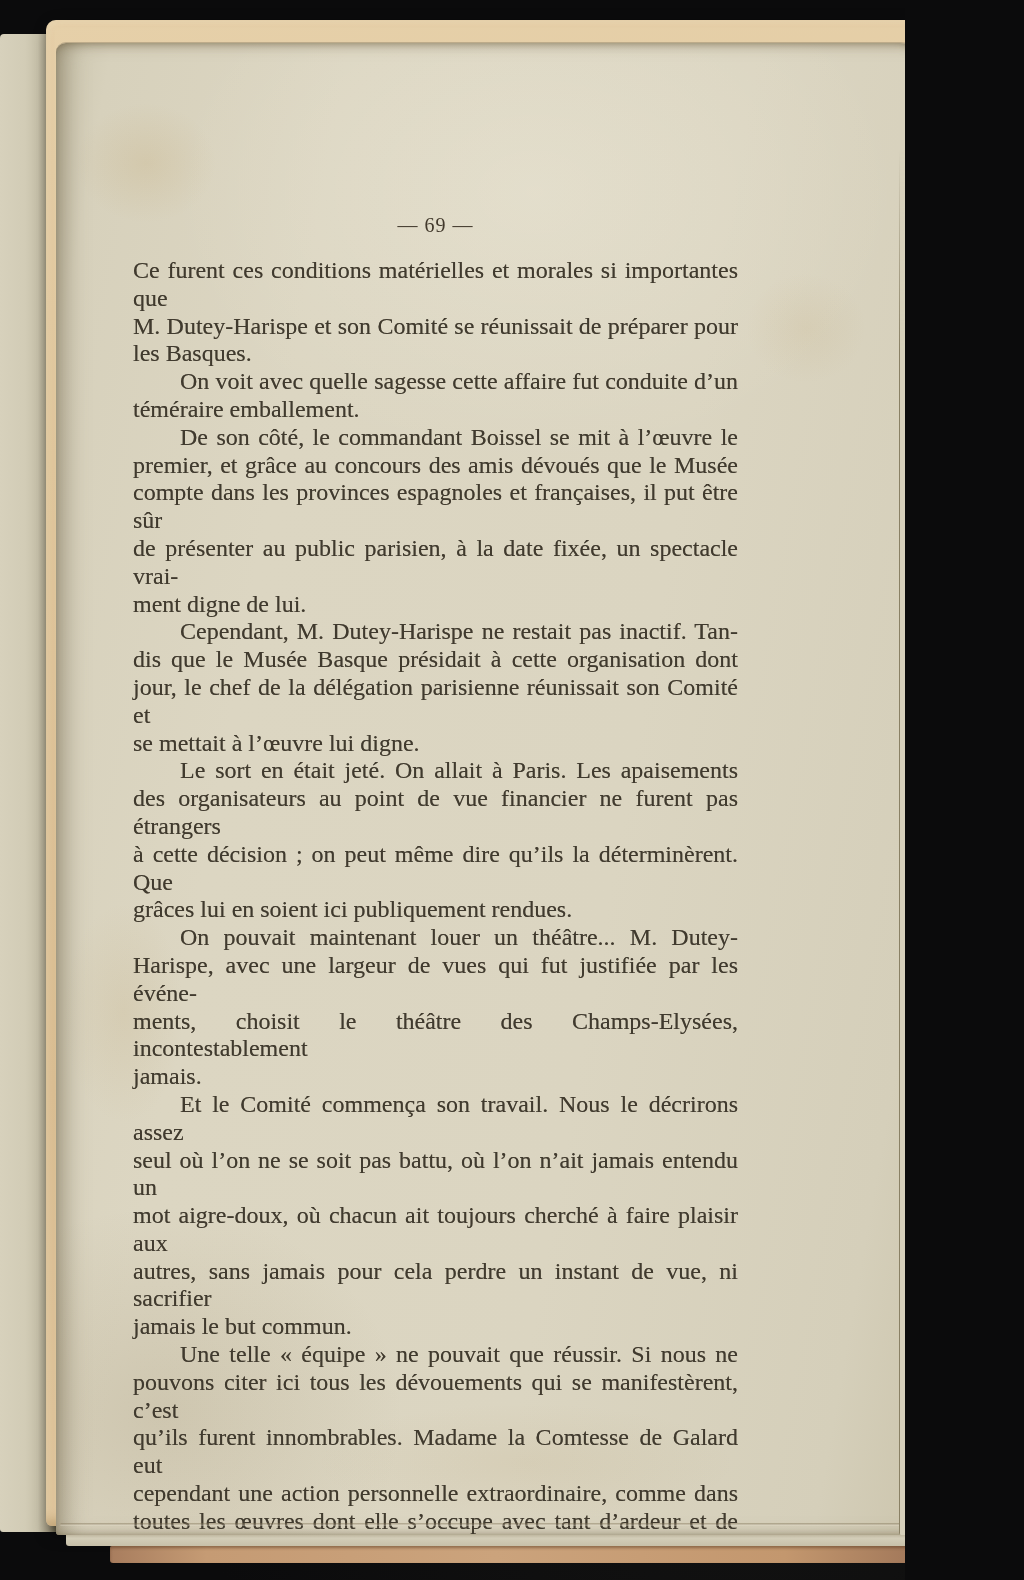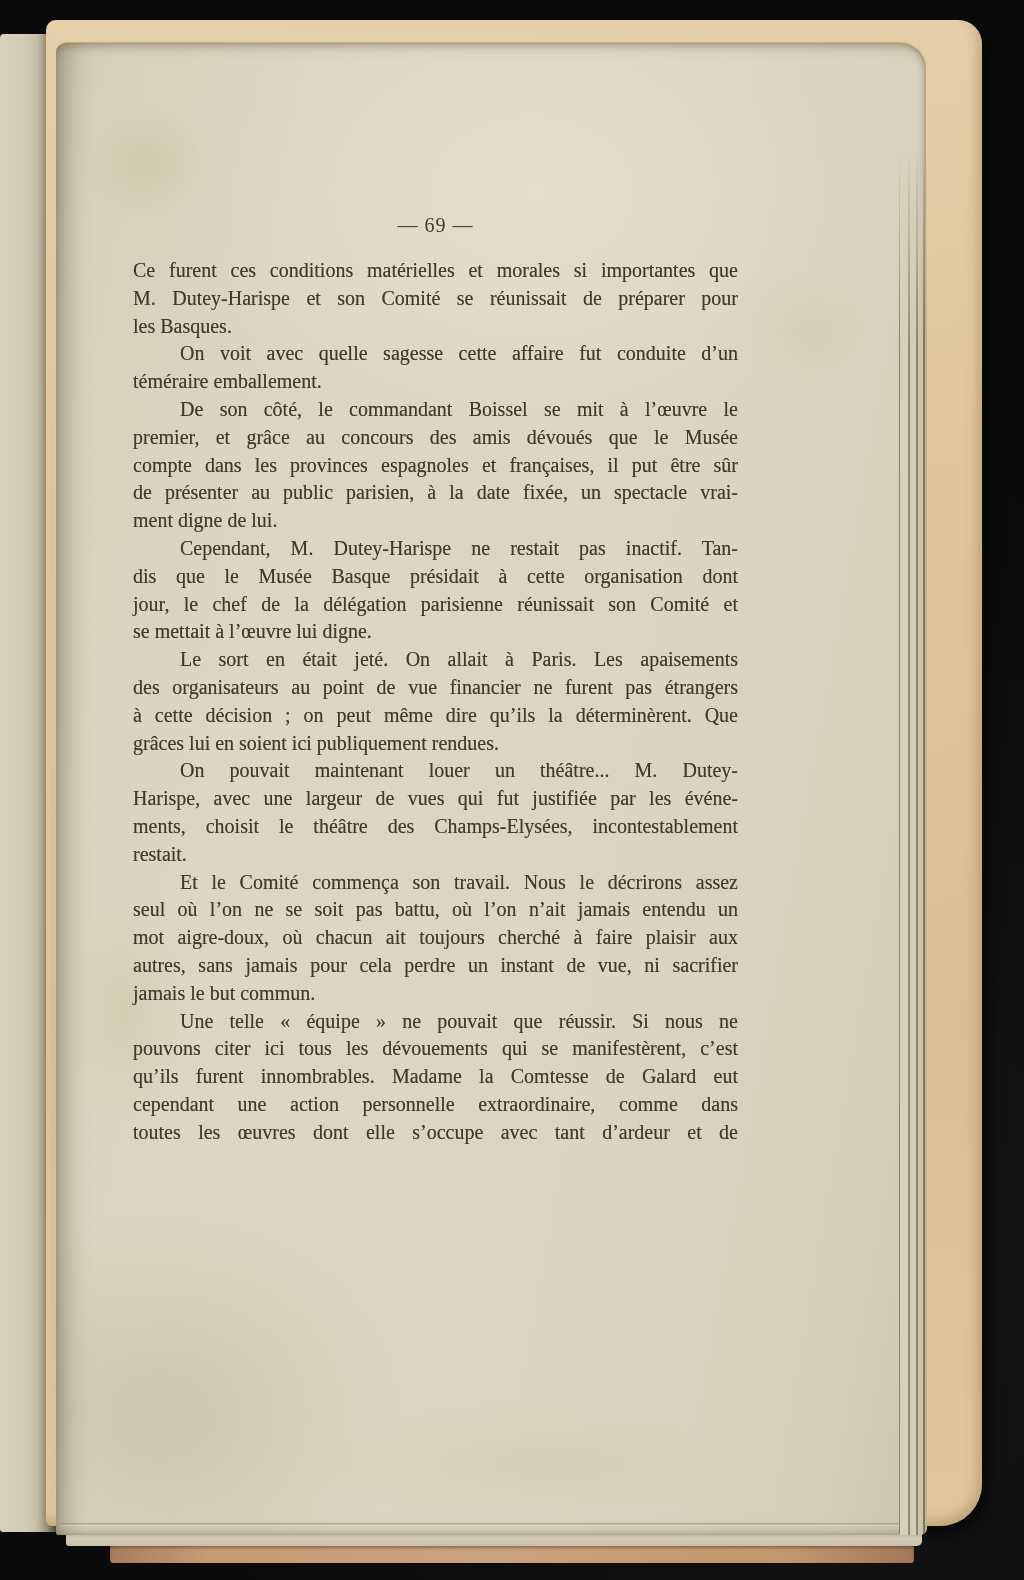--- a/index.html
+++ b/index.html
@@ -1,17 +1,17 @@
 <!DOCTYPE html>
 <html><head>
 <meta charset="utf-8">
 <style>
   html,body{margin:0;padding:0;background:#0b0b0c;}
   body{width:1024px;height:1580px;overflow:hidden;font-family:"Liberation Serif","DejaVu Serif",serif;}
-  .scene{position:relative;width:1024px;height:1580px;background:
+  .scene{position:relative;width:905px;height:1580px;background:
     radial-gradient(120% 90% at 85% 80%, #141413 0%, #0b0b0c 55%);overflow:hidden;}
 
   
   .facing-strip{position:absolute;left:0;top:34px;width:60px;height:1498px;
     background:linear-gradient(90deg,#d7d1bc 0%,#d2ccb6 42%,#c6c0a9 63%,#a49c84 80%,#756e55 92%,#3d3826 100%);
     border-radius:4px 0 0 3px;}
 
   
   .back-page{position:absolute;left:46px;top:20px;width:936px;height:1506px;
     background:linear-gradient(176deg,#e6d0a9 0%,#e0c79d 28%,#dabe93 68%,#e0c79e 100%);
@@ -59,21 +59,21 @@
   .stain{position:absolute;border-radius:50%;pointer-events:none;}
   .stain.s1{left:20px;top:60px;width:140px;height:120px;background:radial-gradient(closest-side,rgba(185,150,85,.16),rgba(185,150,85,0));}
   .stain.s2{left:8px;top:860px;width:120px;height:220px;background:radial-gradient(closest-side,rgba(175,142,82,.12),rgba(175,142,82,0));}
   .stain.s3{left:690px;top:230px;width:120px;height:110px;background:radial-gradient(closest-side,rgba(182,148,86,.10),rgba(182,148,86,0));}
   .stain.s4{left:260px;top:1360px;width:420px;height:120px;background:radial-gradient(closest-side,rgba(165,135,80,.09),rgba(165,135,80,0));}
 
   
   .page-number{position:absolute;left:77px;top:171px;width:605px;
     text-align:center;font-size:20px;letter-spacing:1px;color:#42392c;}
   .text-block{position:absolute;left:77px;top:214px;width:605px;
-    font-size:20px;line-height:27.8px;color:#403a2e;
+    font-size:24px;line-height:27.8px;color:#403a2e;
     text-shadow:0 0 .5px rgba(62,54,42,.55);}
   .paragraph{margin:0;}
   .line{text-align:justify;text-align-last:justify;white-space:normal;}
   .line.endline{text-align-last:left;}
   .line.indent{text-indent:47px;}
 </style>
 </head>
 <body>
 
 <div class="scene">
@@ -116,21 +116,21 @@
         <div class="paragraph">
           <div class="line indent">Le sort en était jeté. On allait à Paris. Les apaisements</div>
           <div class="line">des organisateurs au point de vue financier ne furent pas étrangers</div>
           <div class="line">à cette décision ; on peut même dire qu’ils la déterminèrent. Que</div>
           <div class="line endline">grâces lui en soient ici publiquement rendues.</div>
         </div>
         <div class="paragraph">
           <div class="line indent">On pouvait maintenant louer un théâtre... M. Dutey-</div>
           <div class="line">Harispe, avec une largeur de vues qui fut justifiée par les événe-</div>
           <div class="line">ments, choisit le théâtre des Champs-Elysées, incontestablement</div>
-          <div class="line endline">restait.</div>
+          <div class="line endline">jamais.</div>
         </div>
         <div class="paragraph">
           <div class="line indent">Et le Comité commença son travail. Nous le décrirons assez</div>
           <div class="line">seul où l’on ne se soit pas battu, où l’on n’ait jamais entendu un</div>
           <div class="line">mot aigre-doux, où chacun ait toujours cherché à faire plaisir aux</div>
           <div class="line">autres, sans jamais pour cela perdre un instant de vue, ni sacrifier</div>
           <div class="line endline">jamais le but commun.</div>
         </div>
         <div class="paragraph">
           <div class="line indent">Une telle « équipe » ne pouvait que réussir. Si nous ne</div>

